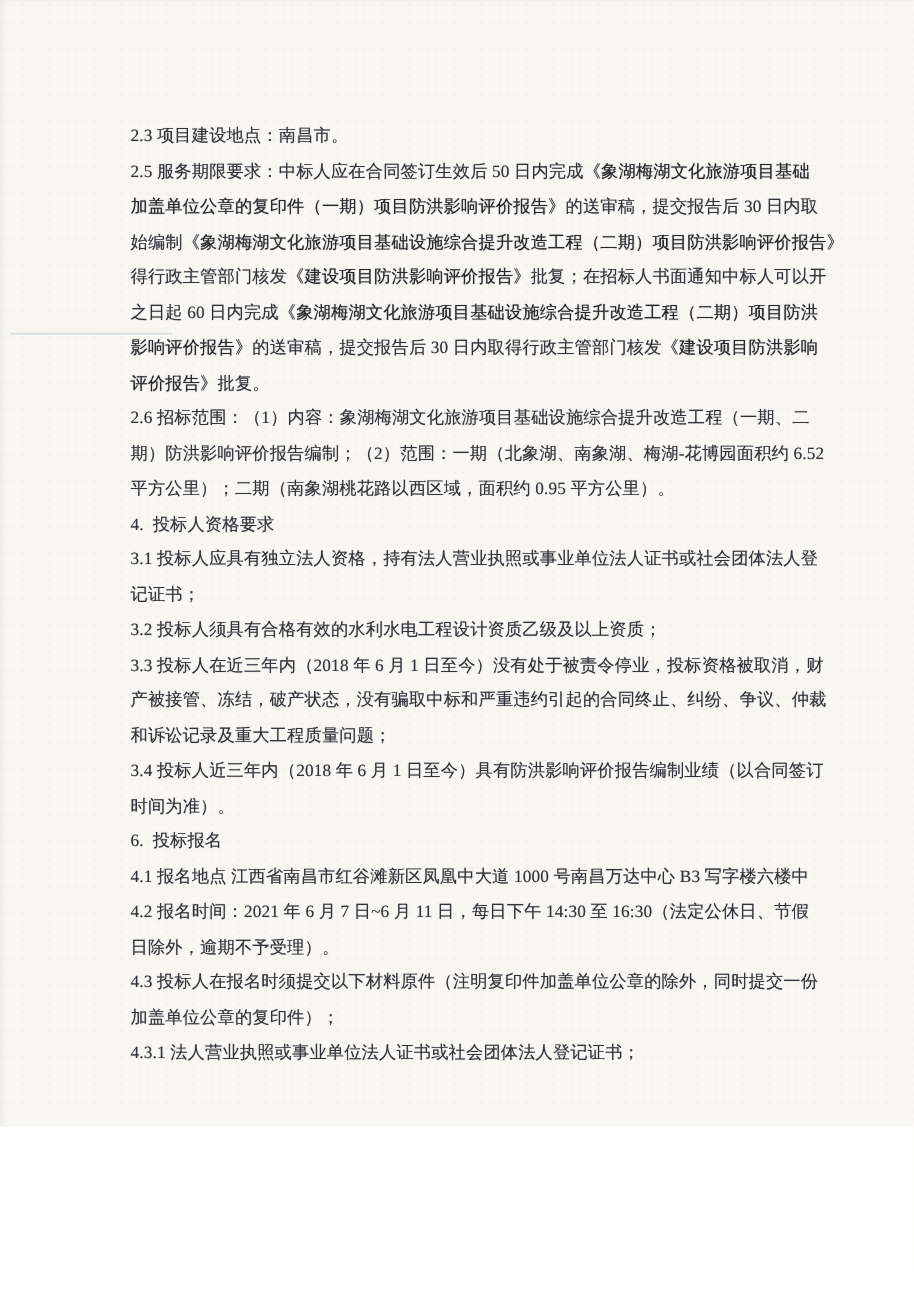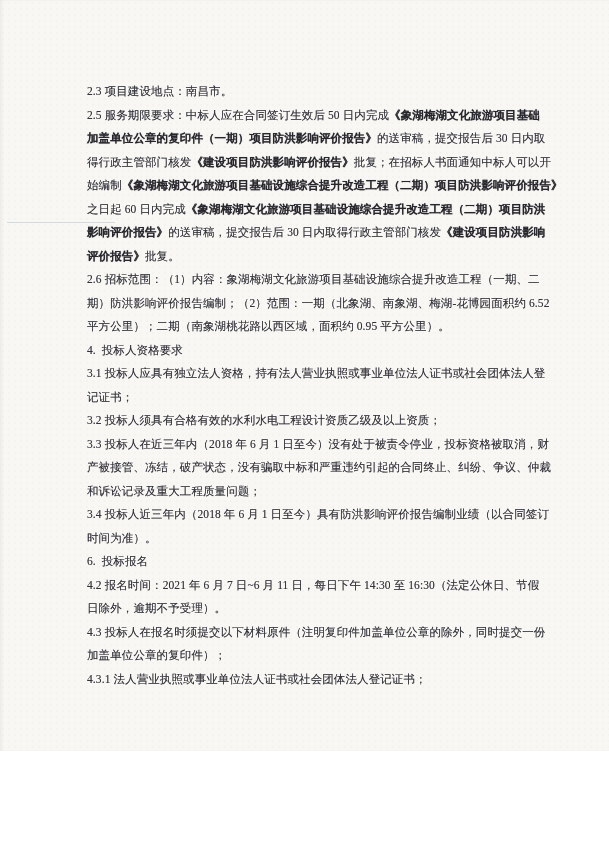--- a/index.html
+++ b/index.html
@@ -30,21 +30,21 @@
   .line {
     height: 23.5px;
     line-height: 23.5px;
     font-size: 11.5px;
     letter-spacing: 0.1px;
     color: #32323a;
     white-space: pre;
     text-shadow: 0 0 0.6px rgba(47,47,55,0.45);
   }
   .line .seg-bold {
-    font-weight: 700;
+    font-weight: 400;
     color: #26262c;
     text-shadow: 0 0 0.7px rgba(35,35,42,0.6);
   }
   .scan-line {
     position: absolute;
     top: 222px;
     left: 7px;
     width: 108px;
     height: 1px;
     background: #cdd5db;
@@ -53,37 +53,38 @@
 </style>
 </head>
 <body>
 
 <div class="page">
   <div class="scan-line"></div>
   <div class="text-block" id="text-block">
       <div class="line"><span class="seg">2.3 项目建设地点：南昌市。</span></div>
       <div class="line"><span class="seg">2.5 服务期限要求：中标人应在合同签订生效后 50 日内完成</span><span class="seg-bold">《象湖梅湖文化旅游项目基础</span></div>
       <div class="line"><span class="seg-bold">加盖单位公章的复印件（一期）项目防洪影响评价报告》</span><span class="seg">的送审稿，提交报告后 30 日内取</span></div>
+      <div class="line"><span class="seg">始编制</span><span class="seg-bold">《象湖梅湖文化旅游项目基础设施综合提升改造工程（二期）项目防洪影响评价报告》</span></div>
       <div class="line"><span class="seg">得行政主管部门核发</span><span class="seg-bold">《建设项目防洪影响评价报告》</span><span class="seg">批复；在招标人书面通知中标人可以开</span></div>
-      <div class="line"><span class="seg">始编制</span><span class="seg-bold">《象湖梅湖文化旅游项目基础设施综合提升改造工程（二期）项目防洪影响评价报告》</span></div>
       <div class="line"><span class="seg">之日起 60 日内完成</span><span class="seg-bold">《象湖梅湖文化旅游项目基础设施综合提升改造工程（二期）项目防洪</span></div>
       <div class="line"><span class="seg-bold">影响评价报告》</span><span class="seg">的送审稿，提交报告后 30 日内取得行政主管部门核发</span><span class="seg-bold">《建设项目防洪影响</span></div>
       <div class="line"><span class="seg-bold">评价报告》</span><span class="seg">批复。</span></div>
       <div class="line"><span class="seg">2.6 招标范围：（1）内容：象湖梅湖文化旅游项目基础设施综合提升改造工程（一期、二</span></div>
       <div class="line"><span class="seg">期）防洪影响评价报告编制；（2）范围：一期（北象湖、南象湖、梅湖-花博园面积约 6.52</span></div>
       <div class="line"><span class="seg">平方公里）；二期（南象湖桃花路以西区域，面积约 0.95 平方公里）。</span></div>
       <div class="line"><span class="seg">4.  投标人资格要求</span></div>
       <div class="line"><span class="seg">3.1 投标人应具有独立法人资格，持有法人营业执照或事业单位法人证书或社会团体法人登</span></div>
       <div class="line"><span class="seg">记证书；</span></div>
       <div class="line"><span class="seg">3.2 投标人须具有合格有效的水利水电工程设计资质乙级及以上资质；</span></div>
       <div class="line"><span class="seg">3.3 投标人在近三年内（2018 年 6 月 1 日至今）没有处于被责令停业，投标资格被取消，财</span></div>
       <div class="line"><span class="seg">产被接管、冻结，破产状态，没有骗取中标和严重违约引起的合同终止、纠纷、争议、仲裁</span></div>
       <div class="line"><span class="seg">和诉讼记录及重大工程质量问题；</span></div>
       <div class="line"><span class="seg">3.4 投标人近三年内（2018 年 6 月 1 日至今）具有防洪影响评价报告编制业绩（以合同签订</span></div>
       <div class="line"><span class="seg">时间为准）。</span></div>
       <div class="line"><span class="seg">6.  投标报名</span></div>
+      <div class="line"><span class="seg">4.1 报名地点 江西省南昌市红谷滩新区凤凰中大道 1000 号南昌万达中心 B3 写字楼六楼中</span></div>
       <div class="line"><span class="seg">4.2 报名时间：2021 年 6 月 7 日~6 月 11 日，每日下午 14:30 至 16:30（法定公休日、节假</span></div>
       <div class="line"><span class="seg">日除外，逾期不予受理）。</span></div>
       <div class="line"><span class="seg">4.3 投标人在报名时须提交以下材料原件（注明复印件加盖单位公章的除外，同时提交一份</span></div>
       <div class="line"><span class="seg">加盖单位公章的复印件）；</span></div>
       <div class="line"><span class="seg">4.3.1 法人营业执照或事业单位法人证书或社会团体法人登记证书；</span></div>
     </div>
 </div>
 
 </body></html>

